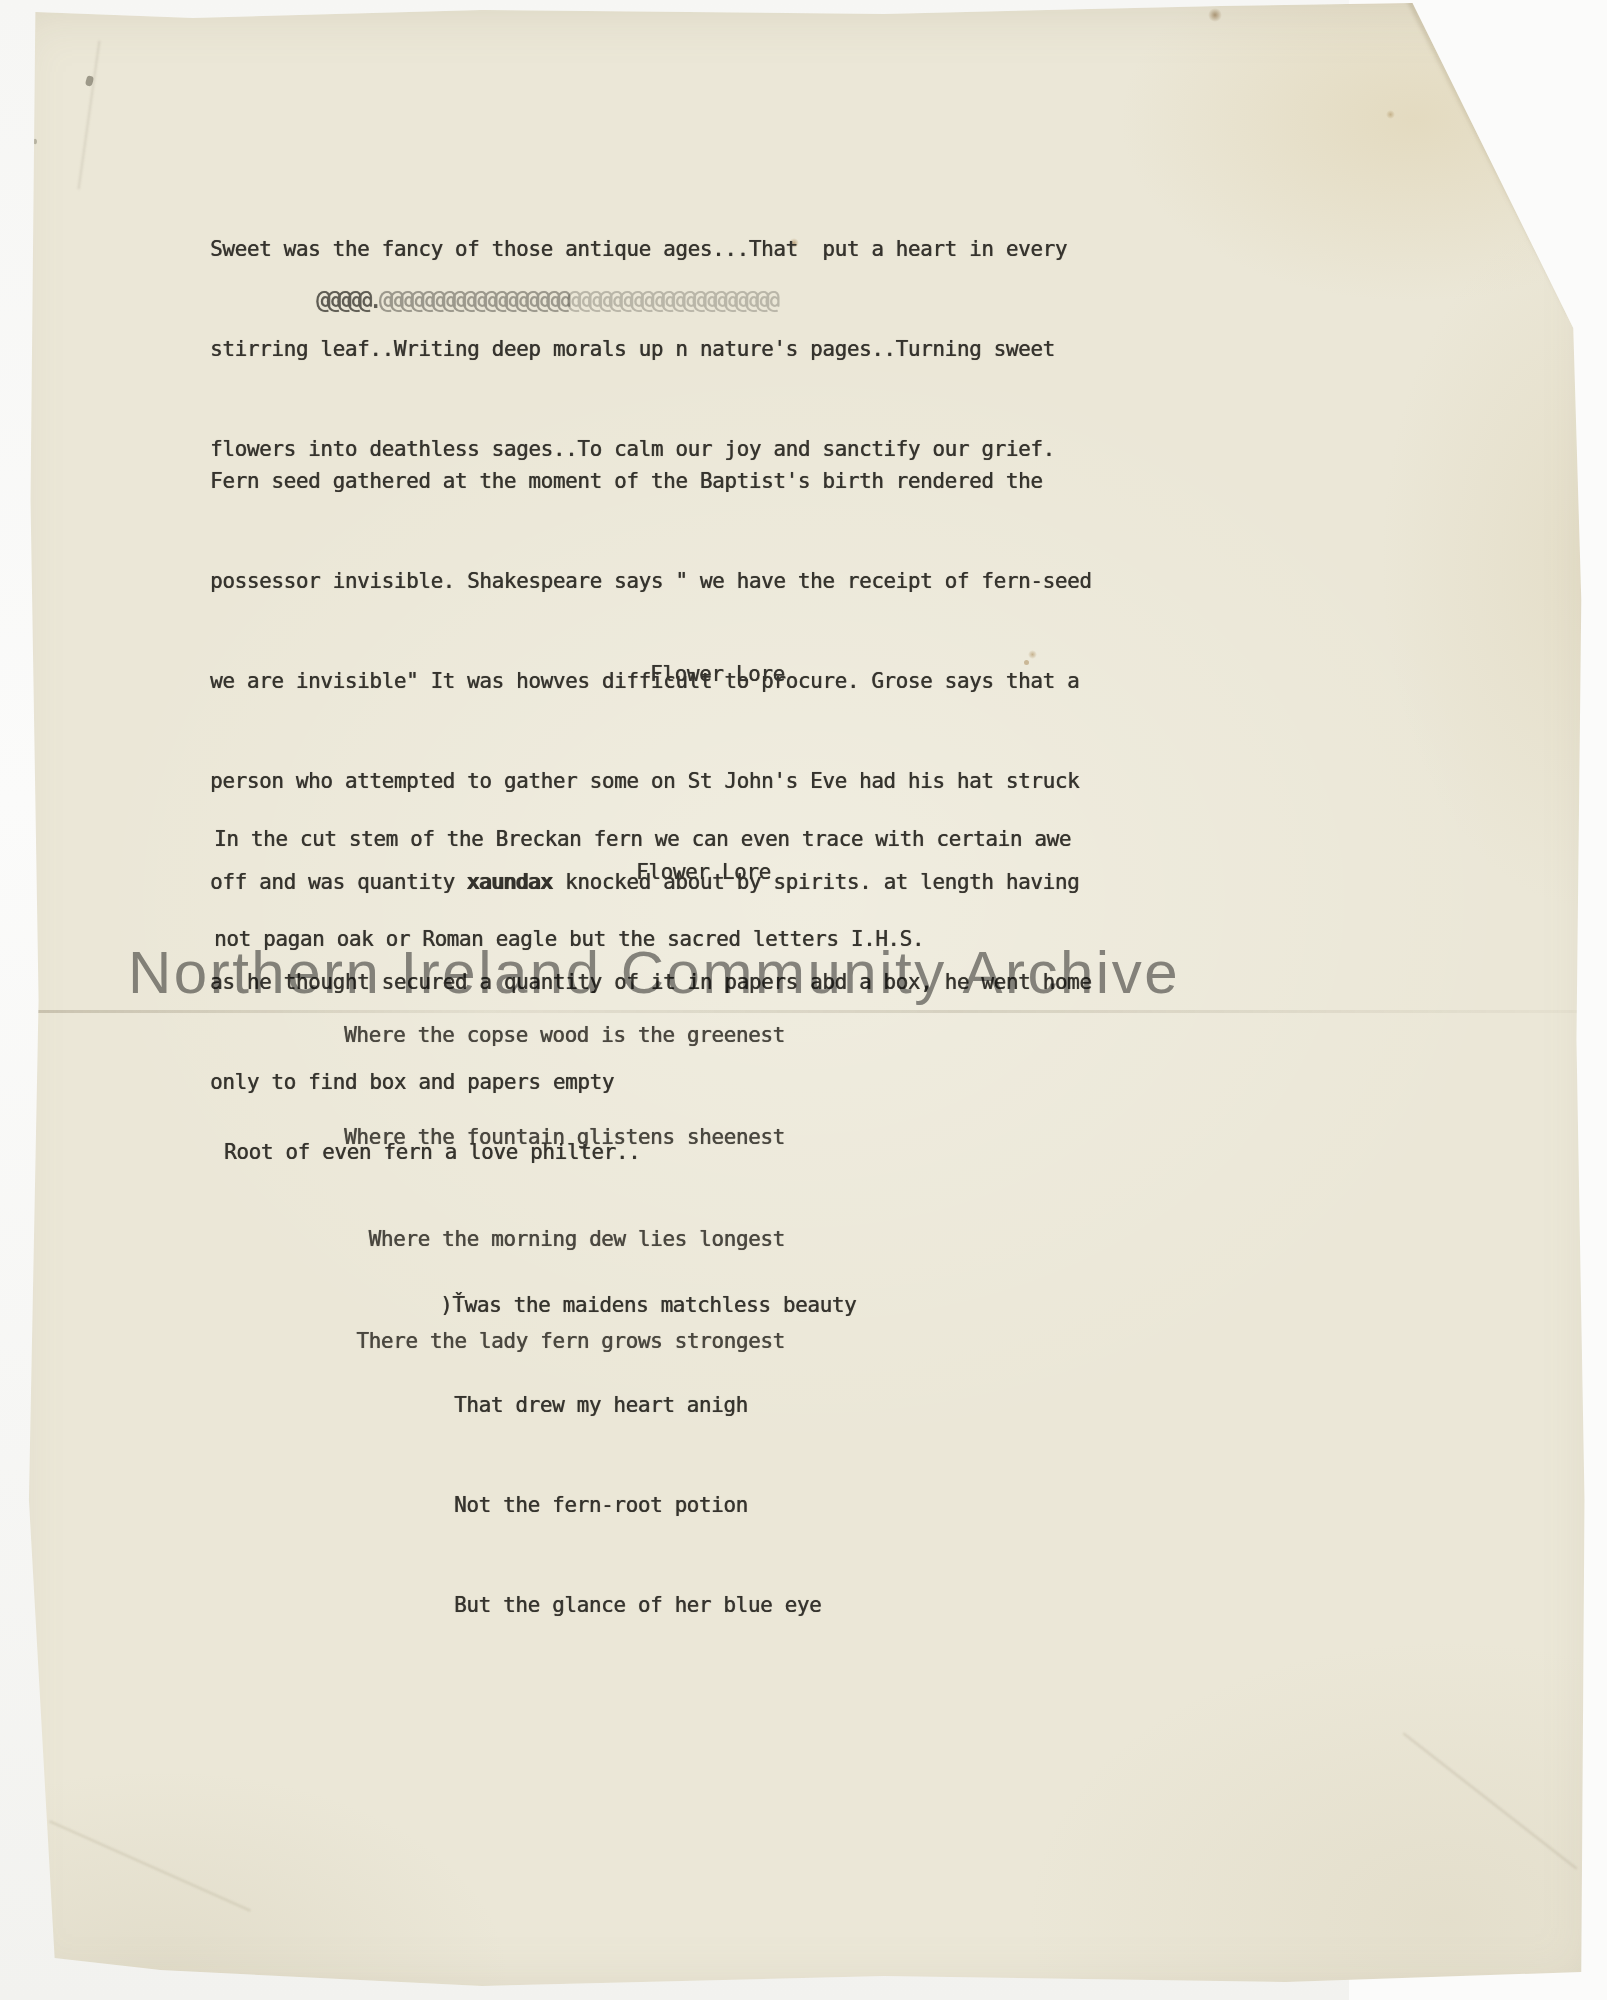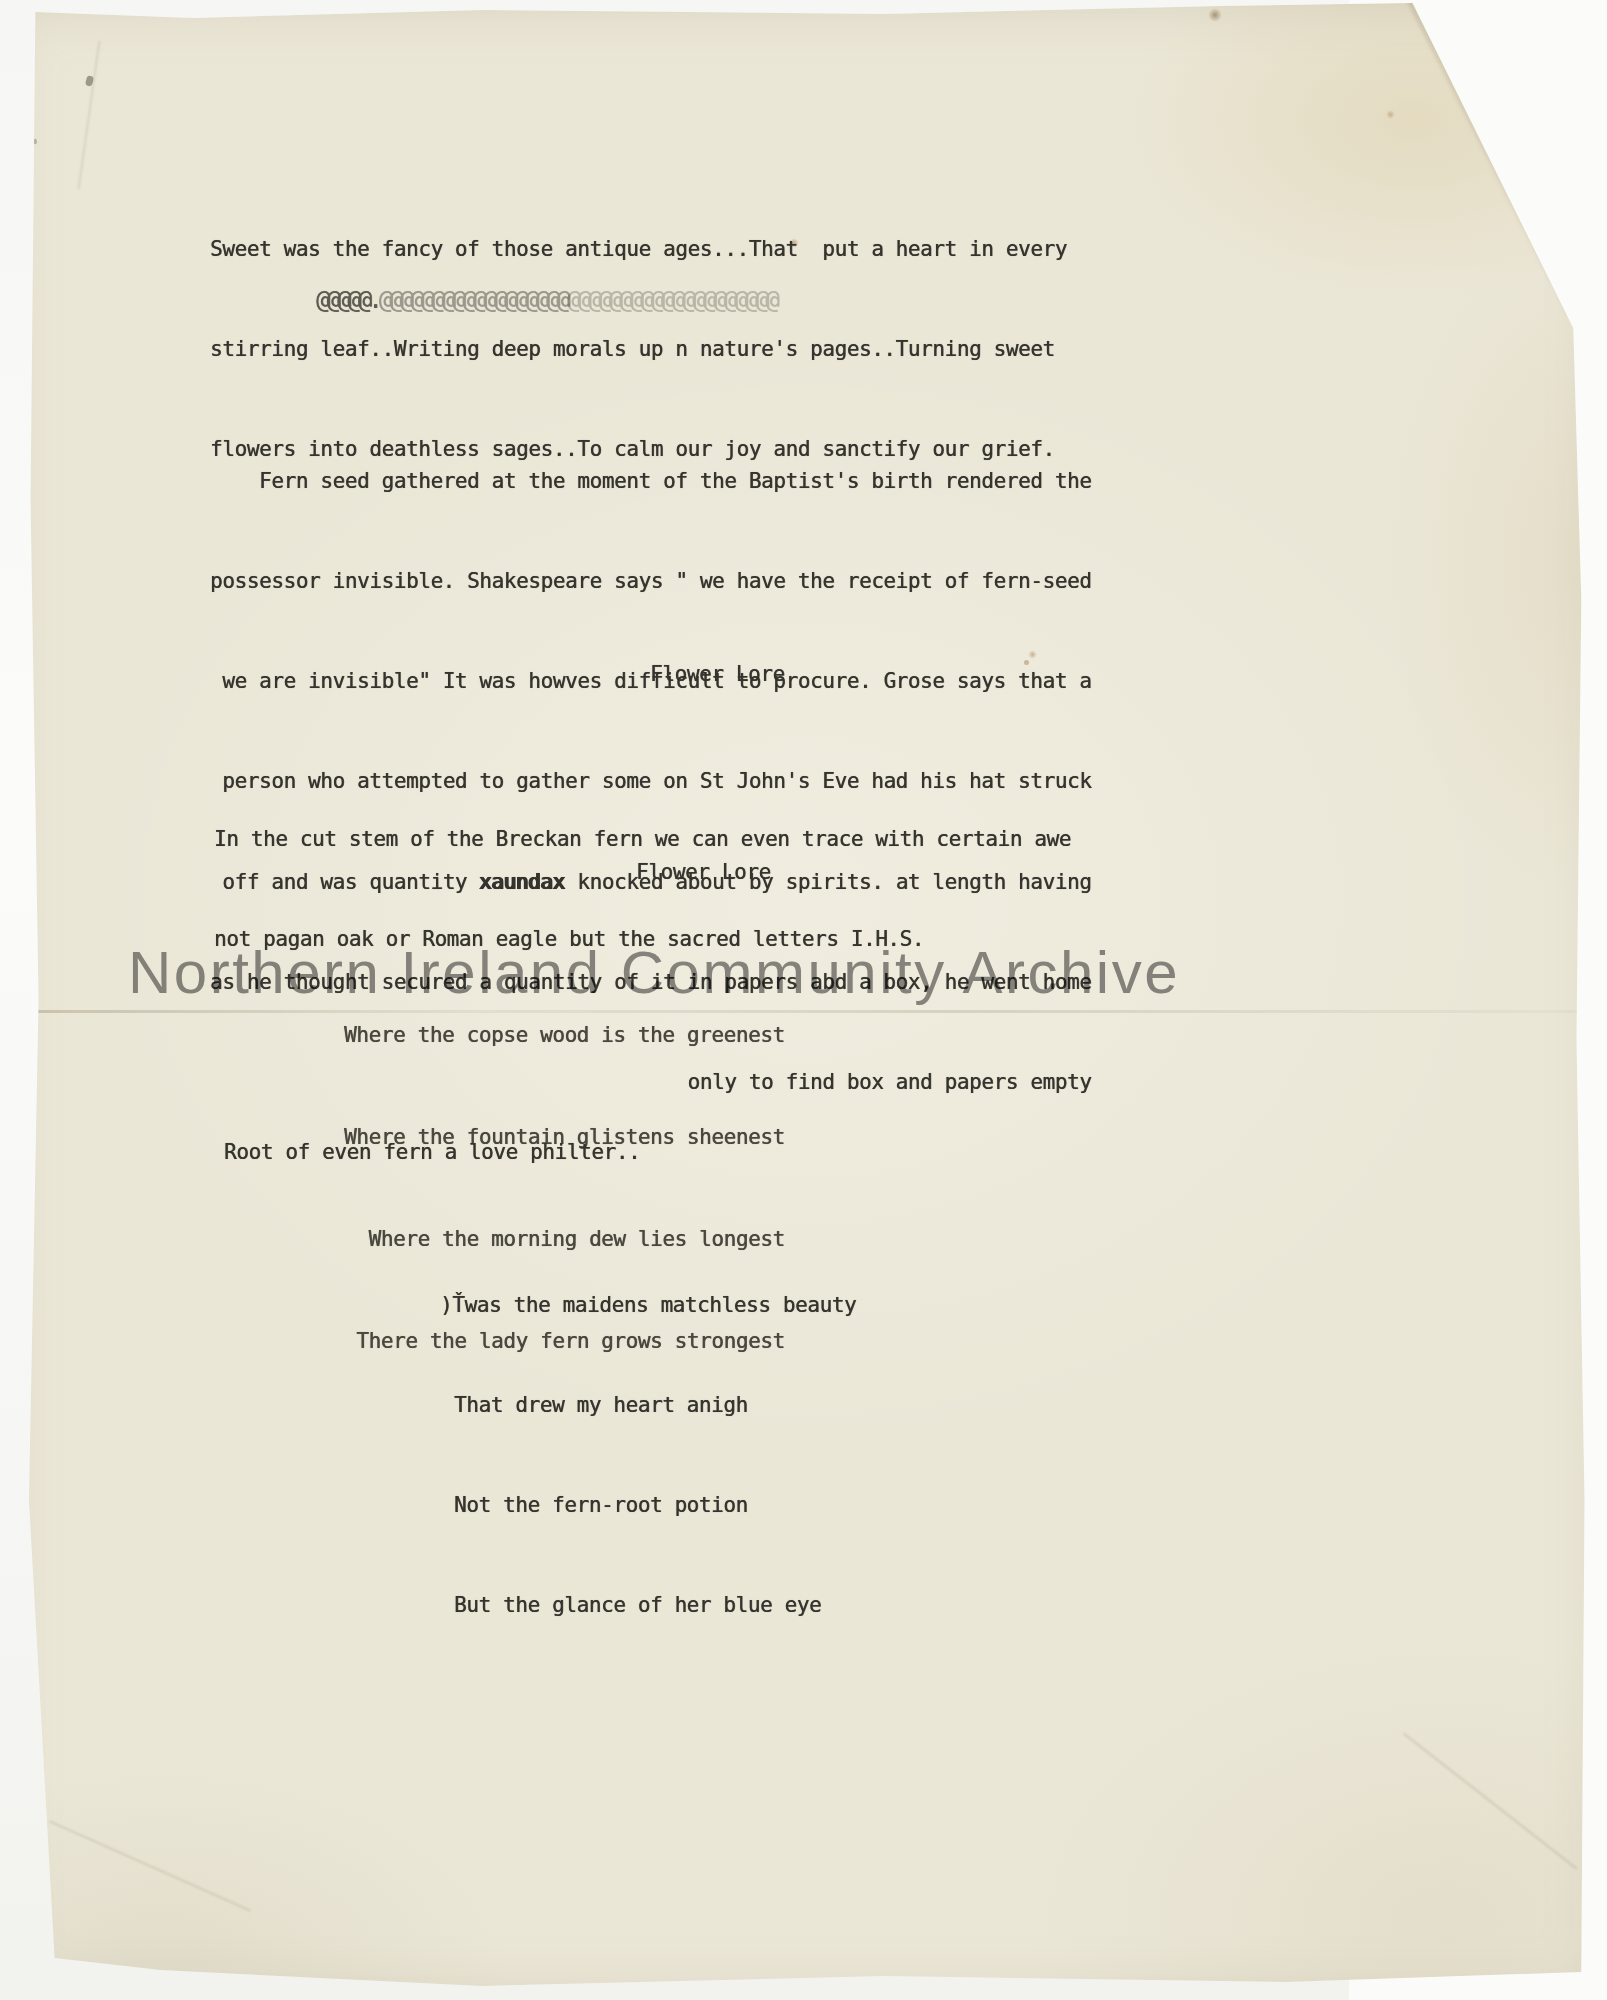--- a/index.html
+++ b/index.html
@@ -100,21 +100,21 @@
     <div class="spot s7"></div>
 
     <div class="tw" style="left:210px;top:166px;">
       <div>Sweet was the fancy of those antique ages...That  put a heart in every</div>
       <div>stirring leaf..Writing deep morals up n nature's pages..Turning sweet</div>
       <div>flowers into deathless sages..To calm our joy and sanctify our grief.</div>
     </div>
 
     <div class="tw deco" style="left:316px;top:284px;font-size:24px;"><span class="d1">@@@@@.</span><span class="d2">@@@@@@@@@@@@@@@@@@</span><span class="d3">@@@@@@@@@@@@@@@@@@@@</span></div>
 
-    <div class="tw" style="left:210px;top:398px;text-align:right;">
+    <div class="tw" style="left:210px;top:398px;">
       <div>Fern seed gathered at the moment of the Baptist's birth rendered the</div>
       <div>possessor invisible. Shakespeare says " we have the receipt of fern-seed</div>
       <div>we are invisible" It was howves difficult to procure. Grose says that a</div>
       <div>person who attempted to gather some on St John's Eve had his hat struck</div>
       <div><span>off and was quantity </span><span class="struck">xaundax</span><span> knocked about by spirits. at length having</span></div>
       <div>as he thought secured a quantity of it in papers abd a box, he went home</div>
       <div>only to find box and papers empty</div>
     </div>
 
     <div class="tw" style="left:650px;top:658px;">Flower Lore</div>

